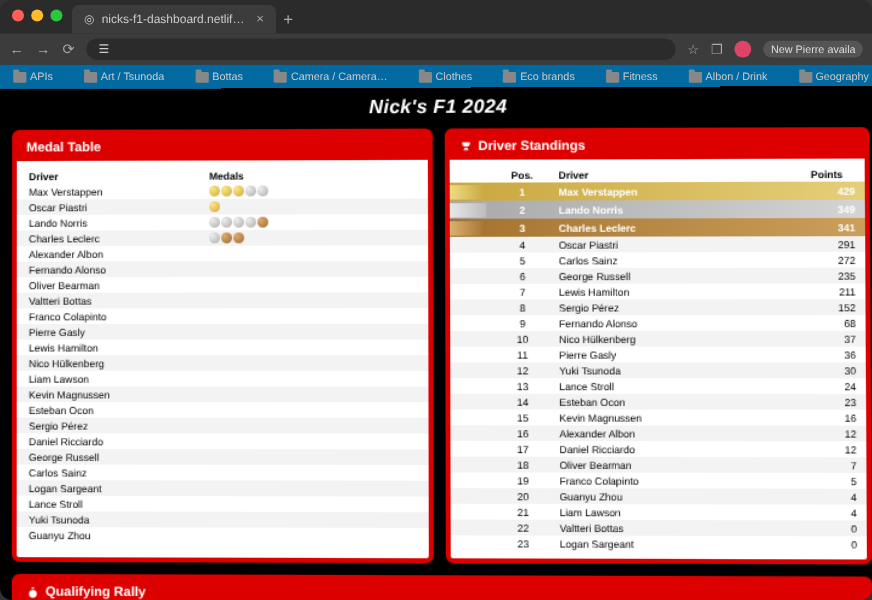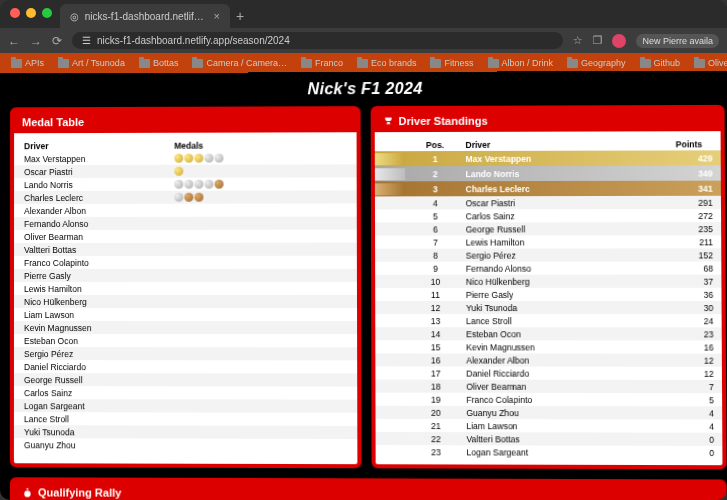--- a/index.html
+++ b/index.html
@@ -11,21 +11,21 @@
 .tabs{display:flex;align-items:center;padding:0 90px 0 0;background:#2b2b2b;margin-top:-22px;margin-left:60px}
 .tab{display:flex;align-items:center;background:#3c3c3c;color:#ccc;font-size:10px;padding:6px 10px;border-radius:6px 6px 0 0;gap:6px;max-width:170px}
 .tabtxt{white-space:nowrap;overflow:hidden;text-overflow:ellipsis;flex:1}
 .tabx{color:#aaa;font-size:11px}
 .plus{color:#aaa;font-size:14px;margin-left:6px}
 .urlbar{display:flex;align-items:center;background:#3c3c3c;padding:4px 8px;gap:10px}
 .nav{color:#aaa;font-size:12px}
 .url{flex:1;background:#2b2b2b;border-radius:12px;padding:3px 10px;color:#ccc;font-size:10px;display:flex;align-items:center;gap:6px}
 .righticons{display:flex;gap:10px;color:#aaa;font-size:11px;align-items:center}
 .newchrome{background:#555;color:#ddd;font-size:9px;padding:2px 6px;border-radius:10px;white-space:nowrap}
-.bookmarks{display:flex;align-items:center;gap:8px;padding:4px 8px;background:#c2410c;overflow:hidden;white-space:nowrap}
+.bookmarks{display:flex;align-items:center;gap:20px;padding:4px 8px;background:#0369a1;overflow:hidden;white-space:nowrap}
 .bm{display:flex;align-items:center;gap:3px;color:#ccc;font-size:9px;padding:1px 3px}
 .bmicon{width:11px;height:9px;background:#888;border-radius:1px;position:relative;flex-shrink:0}
 .bmicon::before{content:"";position:absolute;top:-2px;left:0;width:5px;height:2px;background:#888;border-radius:1px 1px 0 0}
 .page{background:#000;height:460px;overflow:hidden;transform:perspective(2000px) rotateY(-2deg) rotateX(1deg);transform-origin:left center}
 .title{color:#fff;font-style:italic;font-weight:900;text-align:center;font-size:16px;padding:8px;letter-spacing:.3px}
 .cols{display:flex;gap:10px;padding:0 10px}
 .card{background:#fff;border:4px solid #dc0000;border-radius:6px;width:360px}
 .chead{background:#dc0000;color:#fff;font-weight:700;font-size:11px;padding:5px 8px;display:flex;align-items:center;gap:5px}
 .cbody{padding:6px 0;font-size:8.5px}
 .hrow,.row{display:flex;padding:1.5px 10px}
@@ -67,21 +67,20 @@
       <span class="tabx">×</span>
     </div>
     <div class="plus">+</div>
   </div>
   <div class="urlbar">
     <span class="nav">←</span>
     <span class="nav">→</span>
     <span class="nav">⟳</span>
     <div class="url">
       <span>☰</span>
-      <span>nicks-f1-dashboard.netlify.app/season/2024</span>
     </div>
     <div class="righticons">
       <span>☆</span>
       <span>❐</span>
       <span style="width:14px;height:14px;border-radius:50%;background:#d46;display:inline-block"></span>
       <span class="newchrome">New Pierre availa</span>
     </div>
   </div>
   <div class="bookmarks" id="bm">
       <div class="bm">
@@ -95,21 +94,21 @@
       <div class="bm">
         <span class="bmicon"></span>
         <span>Bottas</span>
       </div>
       <div class="bm">
         <span class="bmicon"></span>
         <span>Camera / Camera…</span>
       </div>
       <div class="bm">
         <span class="bmicon"></span>
-        <span>Franco</span>
+        <span>Clothes</span>
       </div>
       <div class="bm">
         <span class="bmicon"></span>
         <span>Eco brands</span>
       </div>
       <div class="bm">
         <span class="bmicon"></span>
         <span>Fitness</span>
       </div>
       <div class="bm">

